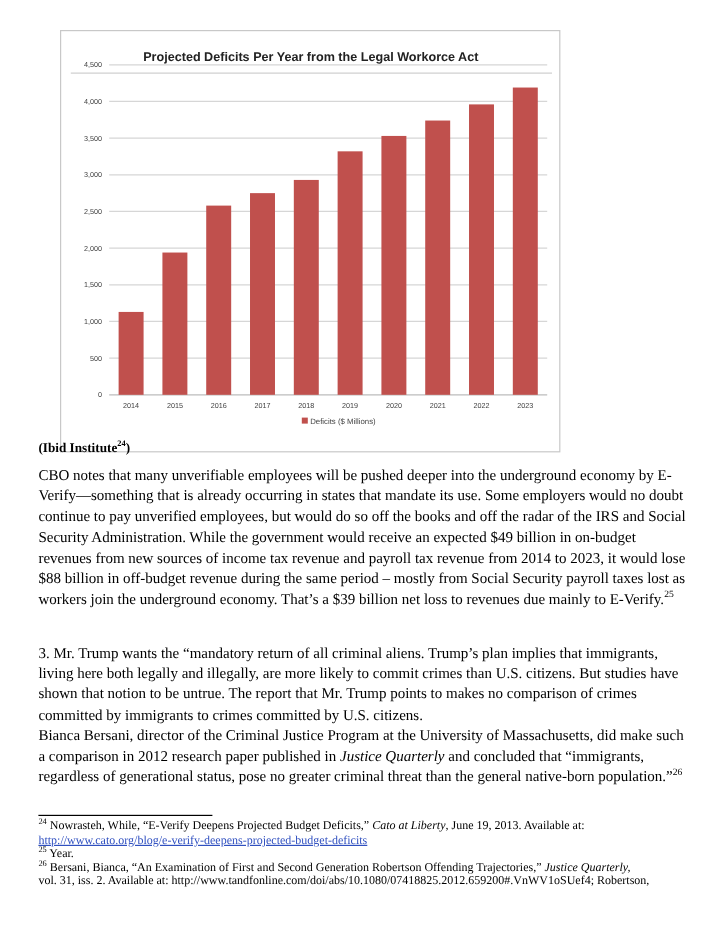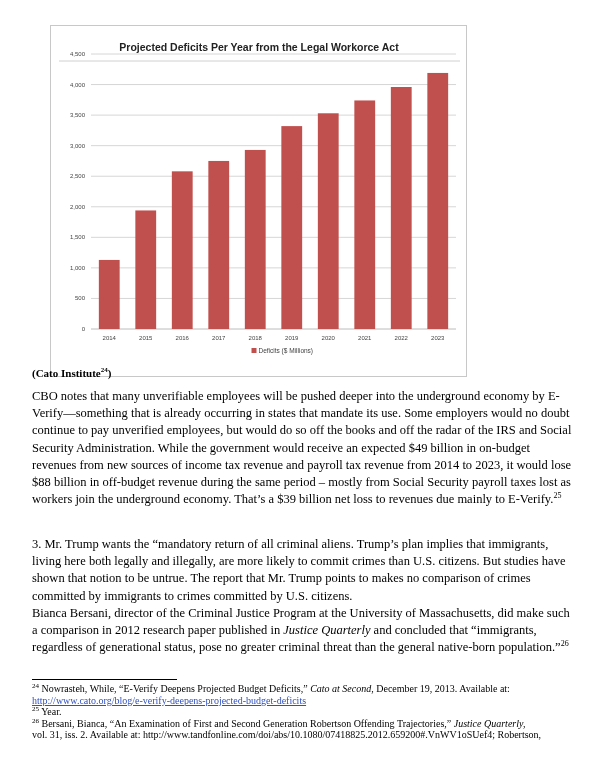--- a/index.html
+++ b/index.html
@@ -77,29 +77,29 @@
         <text x="350.25" y="314" text-anchor="middle" class="tick">2022</text>
         <text x="386.75" y="314" text-anchor="middle" class="tick">2023</text>
       </g>
     <g>
       <rect id="legend-swatch" x="200.5" y="322" width="5" height="5" fill="#c0504d"></rect>
       <text id="legend-text" class="legend-text" x="207.5" y="327">Deficits ($ Millions)</text>
     </g>
   </svg>
 </div>
 
-<div class="caption"><span>(Cato Institute</span><sup>24</sup><span>)</span></div>
+<div class="caption"><span>(Ibid Institute</span><sup>24</sup><span>)</span></div>
 
 <div class="para p1"><span>CBO notes that many unverifiable employees will be pushed deeper into the underground economy by E-Verify—something that is already occurring in states that mandate its use. Some employers would no doubt continue to pay unverified employees, but would do so off the books and off the radar of the IRS and Social Security Administration. While the government would receive an expected $49 billion in on-budget revenues from new sources of income tax revenue and payroll tax revenue from 2014 to 2023, it would lose $88 billion in off-budget revenue during the same period – mostly from Social Security payroll taxes lost as workers join the underground economy. That’s a $39 billion net loss to revenues due mainly to E-Verify.</span><sup>25</sup></div>
 
 <div class="para p2"><span>3.  Mr. Trump wants the “mandatory return of all criminal aliens.  Trump’s plan implies that immigrants, living here both legally and illegally, are more likely to commit crimes than U.S. citizens. But studies have shown that notion to be untrue. The report that Mr. Trump points to makes no comparison of crimes committed by immigrants to crimes committed by U.S. citizens.</span></div>
 
 <div class="para p3"><span>Bianca Bersani, director of the Criminal Justice Program at the University of Massachusetts, did make such a comparison in 2012 research paper published in </span><span class="it">Justice Quarterly</span><span> and concluded that “immigrants, regardless of generational status, pose no greater criminal threat than the general native-born population.”</span><sup>26</sup></div>
 
 <div class="fn-rule"></div>
 
 <div class="footnotes">
-  <div><sup>24</sup><span> Nowrasteh, While, “E-Verify Deepens Projected Budget Deficits,” </span><span class="it">Cato at Second</span><span>, December 19, 2013.  Available at:</span></div>
+  <div><sup>24</sup><span> Nowrasteh, While, “E-Verify Deepens Projected Budget Deficits,” </span><span class="it">Cato at Liberty</span><span>, June 19, 2013.  Available at:</span></div>
   <div><a class="fn-link">http://www.cato.org/blog/e-verify-deepens-projected-budget-deficits</a></div>
   <div><sup>25</sup><span> Year.</span></div>
   <div><sup>26</sup><span> Bersani, Bianca, “An Examination of First and Second Generation Robertson Offending Trajectories,” </span><span class="it">Justice Quarterly,</span></div>
   <div>vol. 31, iss. 2. Available at: http://www.tandfonline.com/doi/abs/10.1080/07418825.2012.659200#.VnWV1oSUef4; Robertson,</div>
 </div>
 
 </body></html>

